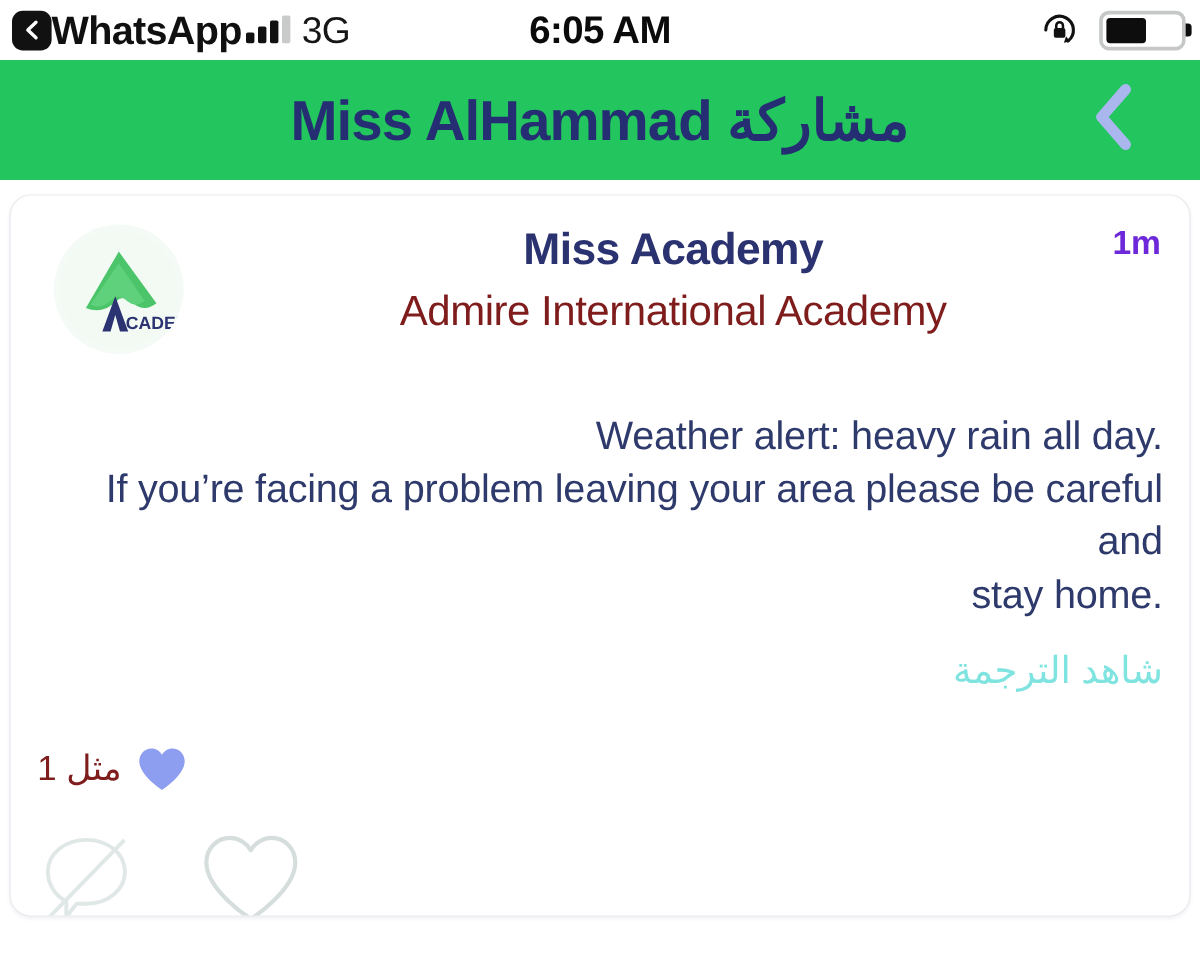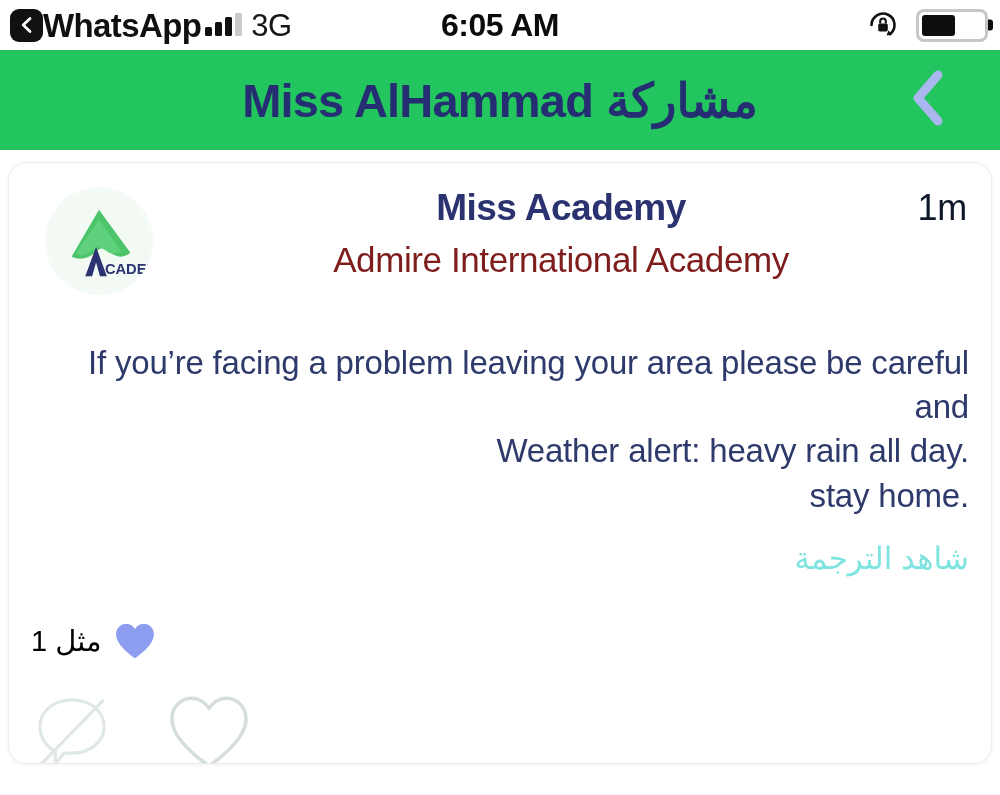--- a/index.html
+++ b/index.html
@@ -195,23 +195,23 @@
     font-weight: 400;
     color: #7f1d1d;
     letter-spacing: -0.4px;
     line-height: 1.3;
     margin-top: 6px;
   }
   .timestamp {
     position: absolute;
     right: 2px;
     top: 6px;
-    font-size: 36px;
-    font-weight: 400;
-    color: #0f172a;
+    font-size: 28px;
+    font-weight: 700;
+    color: #6d28d9;
     letter-spacing: -0.3px;
   }
 
   .message-body {
     margin-top: 46px;
     text-align: right;
     font-size: 33px;
     line-height: 1.34;
     color: #2e3a6b;
     letter-spacing: -0.2px;
@@ -231,21 +231,21 @@
     margin-top: 44px;
     display: flex;
     align-items: center;
     gap: 12px;
     direction: rtl;
     justify-content: flex-end;
     padding-right: 4px;
   }
   .reaction-count {
     font-size: 29px;
-    color: #000000;
+    color: #7f1d1d;
     direction: rtl;
     letter-spacing: -0.2px;
   }
 
   .action-row {
     margin-top: 30px;
     display: flex;
     align-items: center;
     gap: 52px;
     padding-right: 8px;
@@ -317,22 +317,22 @@
       </svg>
     </div>
     <div class="identity">
       <div class="poster-name">Miss Academy</div>
       <div class="poster-org">Admire International Academy</div>
     </div>
     <div class="timestamp">1m</div>
   </div>
 
   <div class="message-body">
+    <div>Weather alert: heavy rain all day.</div>
     <div>If you’re facing a problem leaving your area please be careful and</div>
-    <div>Weather alert: heavy rain all day.</div>
     <div>stay home.</div>
   </div>
 
   <div class="translate-link">شاهد الترجمة</div>
 
   <div class="reaction-row">
     <svg width="44" height="40" viewBox="0 0 24 22">
       <path d="M12 20.5 C12 20.5 1.6 13.9 1.6 7.3 C1.6 3.9 4.2 1.5 7.2 1.5 C9.3 1.5 11.1 2.7 12 4.4 C12.9 2.7 14.7 1.5 16.8 1.5 C19.8 1.5 22.4 3.9 22.4 7.3 C22.4 13.9 12 20.5 12 20.5 Z" fill="#8d9df0"></path>
     </svg>
     <span class="reaction-count">مثل 1</span>

